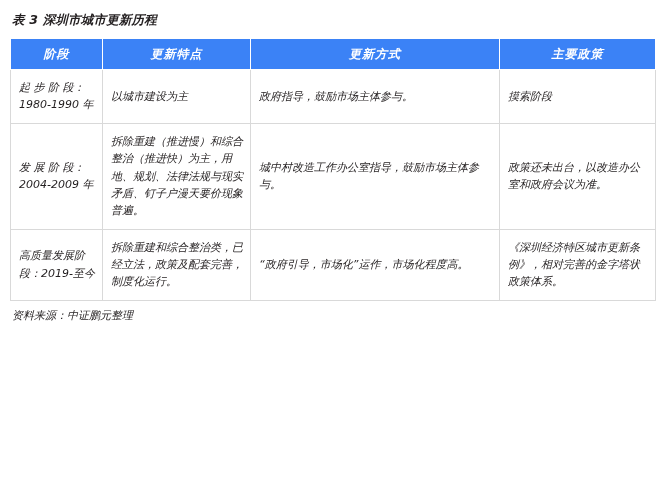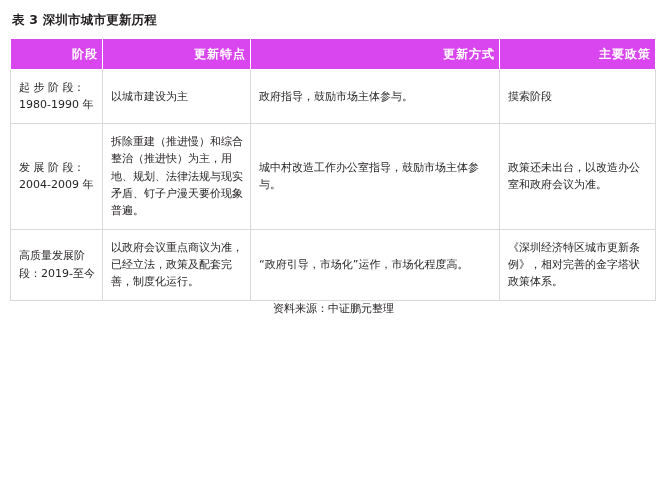--- a/index.html
+++ b/index.html
@@ -13,45 +13,46 @@
     font-family: "DejaVu Sans", "Liberation Sans", sans-serif;
     color: #231f20;
     overflow: hidden;
   }
   .page {
     position: relative;
     width: 665px;
     height: 485px;
     box-sizing: border-box;
     padding: 10px 10px 0 10px;
+    font-style: italic;
   }
   .caption {
     font-size: 12.5px;
     font-weight: bold;
     color: #231f20;
     margin: 2px 0 9px 2px;
     letter-spacing: 0.2px;
   }
   table.updates {
     width: 645px;
     border-collapse: collapse;
     table-layout: fixed;
     font-size: 11px;
   }
   table.updates col.c0 { width: 92px; }
   table.updates col.c1 { width: 148px; }
   table.updates col.c2 { width: 249px; }
   table.updates col.c3 { width: 156px; }
 
   table.updates thead th {
-    background: #d946ef;
+    background: #3b82f6;
     color: #ffffff;
     font-weight: bold;
     font-size: 12px;
-    text-align: right;
+    text-align: center;
     vertical-align: middle;
     height: 24px;
     padding: 3px 4px;
     border: 1px solid #ffffff;
     letter-spacing: 1px;
   }
   table.updates tbody td {
     border: 1px solid #d9d9d9;
     padding: 9px 7px 9px 8px;
     vertical-align: middle;
@@ -64,22 +65,22 @@
   }
   table.updates tbody tr.shaded td {
     background: #f2f2f2;
   }
   table.updates tbody tr.plain td {
     background: #ffffff;
   }
   .source {
     font-size: 11px;
     color: #231f20;
+    margin-top: 7px;
     margin-left: 2px;
-    text-align: center;
   }
 </style>
 </head>
 <body>
 
 <div class="page">
 
   <div class="caption">表 3 深圳市城市更新历程</div>
 
   <table class="updates">
@@ -105,21 +106,21 @@
         <td>摸索阶段</td>
       </tr>
       <tr class="plain">
         <td class="stage">发 展 阶 段：<br>2004-2009 年</td>
         <td>拆除重建（推进慢）和综合整治（推进快）为主，用地、规划、法律法规与现实矛盾、钉子户漫天要价现象普遍。</td>
         <td>城中村改造工作办公室指导，鼓励市场主体参与。</td>
         <td>政策还未出台，以改造办公室和政府会议为准。</td>
       </tr>
       <tr class="plain">
         <td class="stage">高质量发展阶段：2019-至今</td>
-        <td>以政府会议重点商议为准，已经立法，政策及配套完善，制度化运行。</td>
+        <td>拆除重建和综合整治类，已经立法，政策及配套完善，制度化运行。</td>
         <td>“政府引导，市场化”运作，市场化程度高。</td>
         <td>《深圳经济特区城市更新条例》，相对完善的金字塔状政策体系。</td>
       </tr>
     </tbody>
   </table>
 
   <div class="source">资料来源：中证鹏元整理</div>
 
 </div>
 

